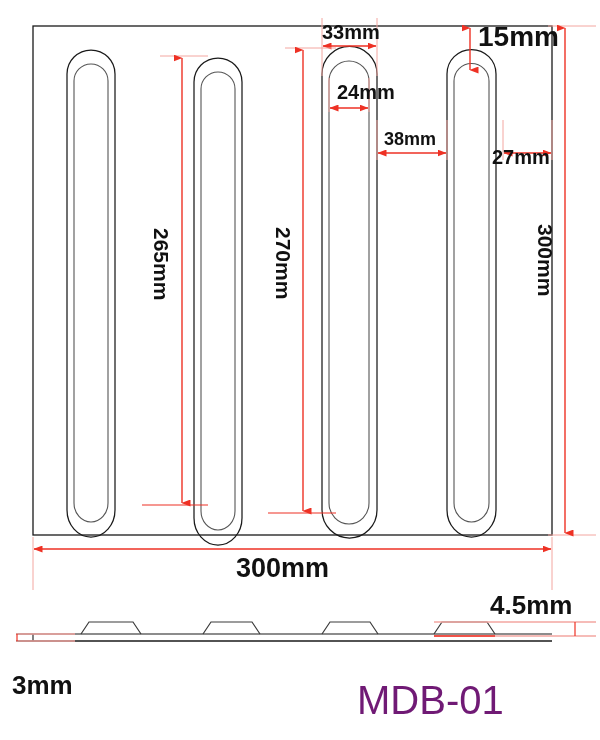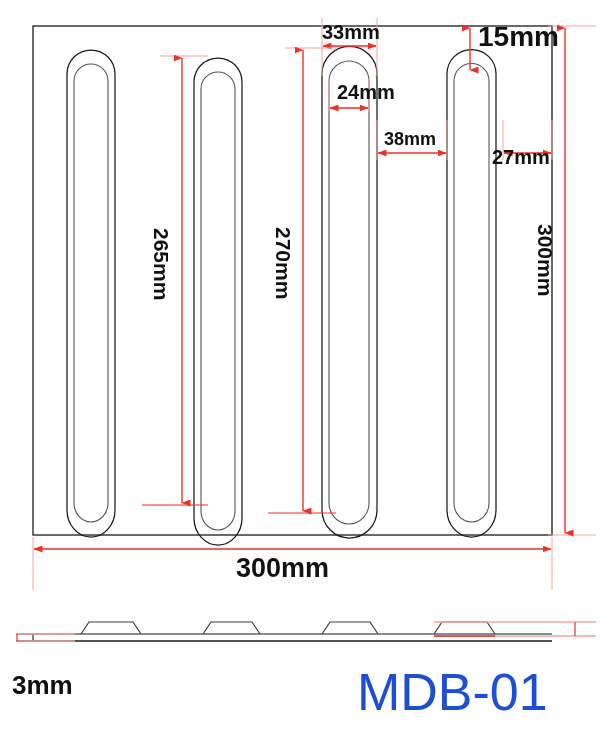--- a/index.html
+++ b/index.html
@@ -164,16 +164,17 @@
   <div class="dimtext vtext" style="left:294px;top:227px;font-size:21px;
        transform:rotate(90deg);">270mm</div>
 
   <div class="dimtext vtext" style="left:556px;top:224px;font-size:21px;
        transform:rotate(90deg);">300mm</div>
 
   <div class="dimtext" style="left:236px;top:555px;font-size:27px;">300mm</div>
 
   <div class="dimtext" style="left:12px;top:672px;font-size:26px;">3mm</div>
 
+  <div class="dimtext" style="left:490px;top:592px;font-size:26px;">4.5mm</div>
 
-  <div class="partno" style="left:357px;top:662px;font-size:52px;color:#1d4ed8;">MDB-01</div>
+  <div class="partno" style="left:357px;top:678px;font-size:40px;color:#701a75;">MDB-01</div>
 
 </div>
 
 </body></html>

